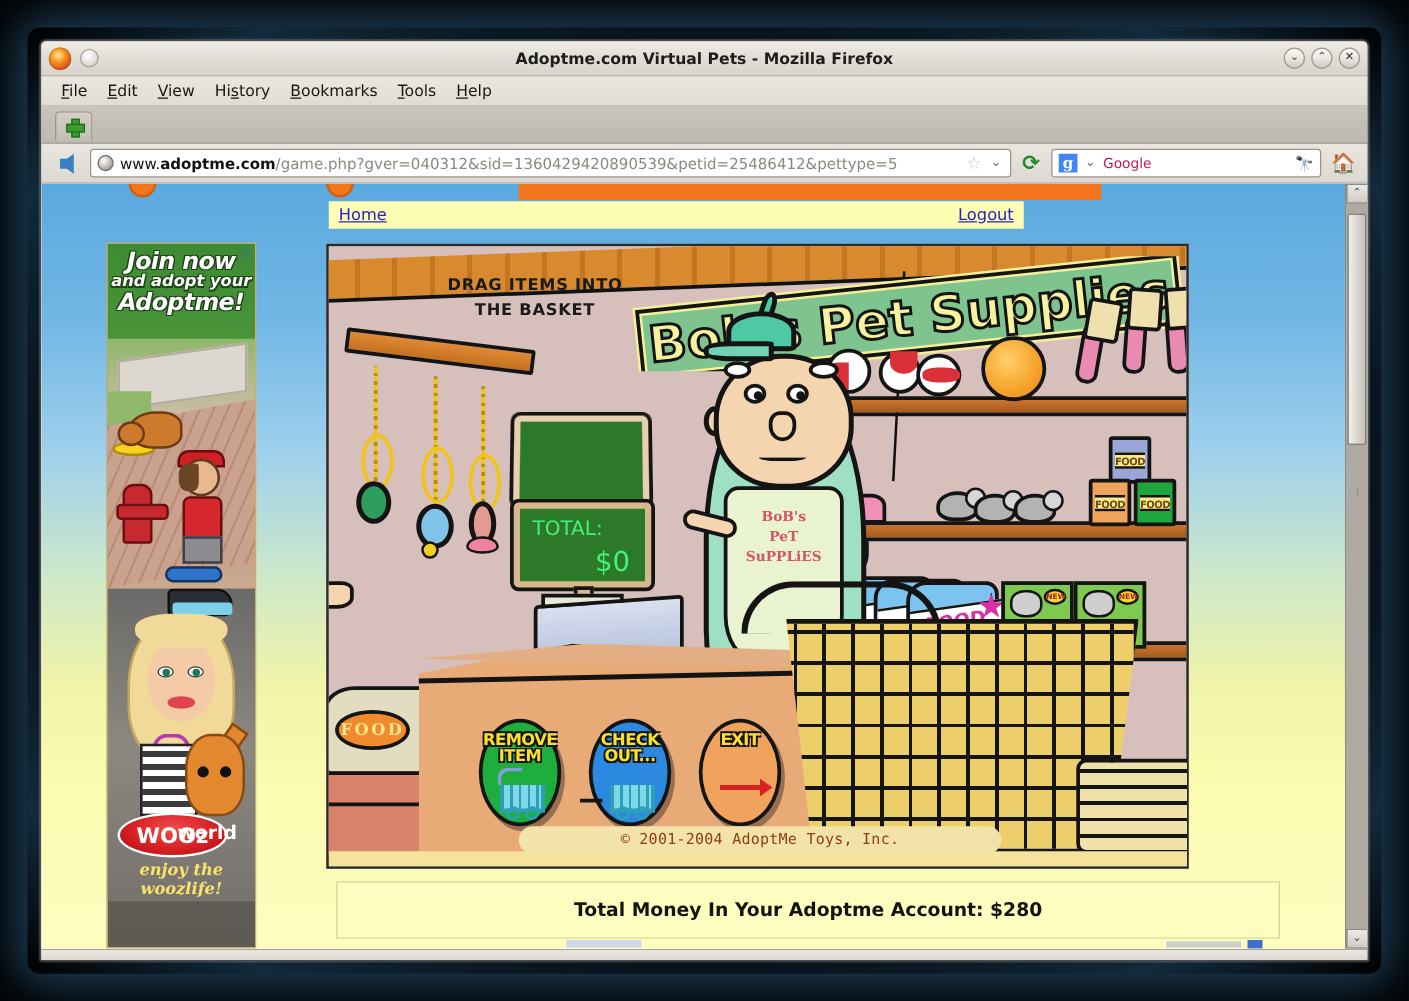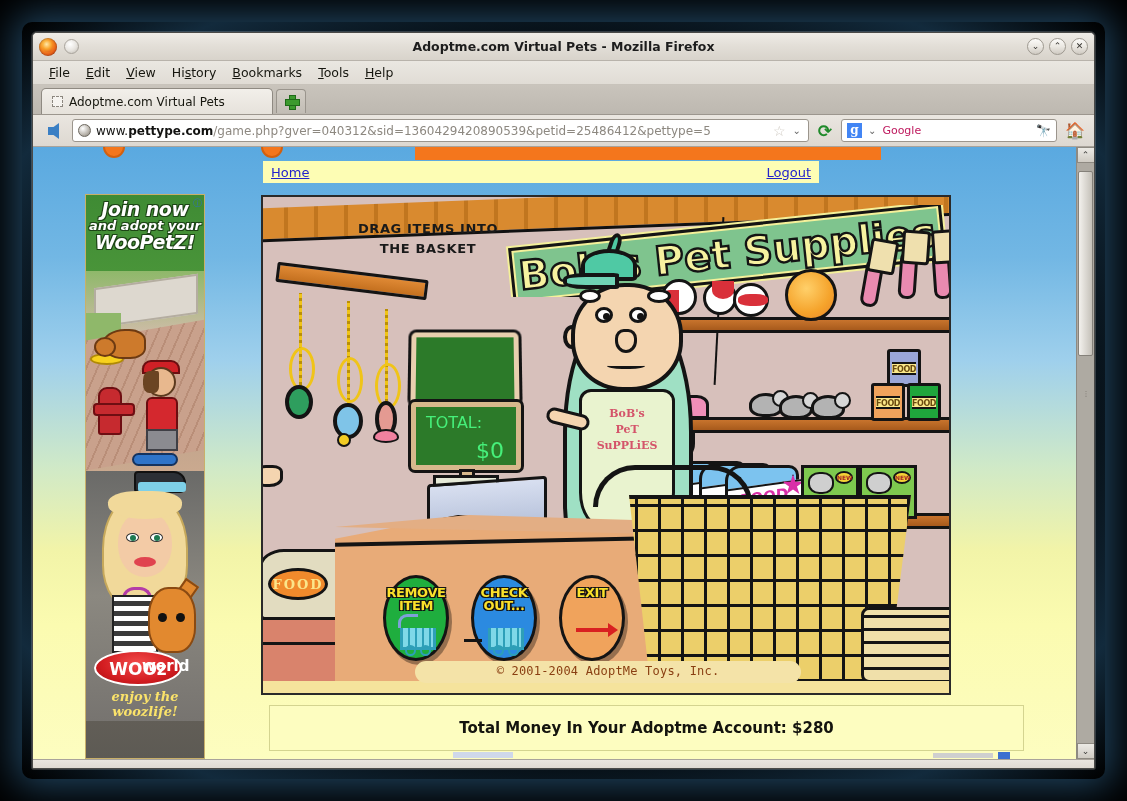--- a/index.html
+++ b/index.html
@@ -498,36 +498,32 @@
       <div class="menu-item"><u>F</u>ile</div>
       <div class="menu-item"><u>E</u>dit</div>
       <div class="menu-item"><u>V</u>iew</div>
       <div class="menu-item">Hi<u>s</u>tory</div>
       <div class="menu-item"><u>B</u>ookmarks</div>
       <div class="menu-item"><u>T</u>ools</div>
       <div class="menu-item"><u>H</u>elp</div>
     </div>
 
     <div class="tabstrip">
-      <div class="tab">
-        <span class="tab-favicon"></span>
-        <span>Adoptme.com Virtual Pets</span>
-      </div>
       <div class="newtab">
         <span class="plus"></span>
       </div>
     </div>
 
     <div class="navbar">
       <div class="backbtn">
         <span class="back-arrow"></span>
       </div>
       <div class="urlbar">
         <span class="globe"></span>
-        <span class="url-text"><span class="host">www.</span><span class="host"><b>pettype.com</b></span><span>/game.php?gver=040312&amp;sid=1360429420890539&amp;petid=25486412&amp;pettype=5</span></span>
+        <span class="url-text"><span class="host">www.</span><span class="host"><b>adoptme.com</b></span><span>/game.php?gver=040312&amp;sid=1360429420890539&amp;petid=25486412&amp;pettype=5</span></span>
         <span class="star">☆</span>
         <span class="chev">⌄</span>
       </div>
       <div class="reload">⟳</div>
       <div class="searchbar">
         <span class="g-icon">g</span>
         <span class="chev">⌄</span>
         <span class="search-ph">Google</span>
         <span class="binoc">🔭</span>
       </div>
@@ -546,21 +542,21 @@
         <div class="navstrip">
           <a class="navlink">Home</a>
           <a class="navlink">Logout</a>
         </div>
 
         <div class="ad">
           <span class="ad-choice">ⓘ</span>
           <div class="ad-head">
             <div class="ad-l1">Join now</div>
             <div class="ad-l2">and adopt your</div>
-            <div class="ad-l3">WooPetZ!</div>
+            <div class="ad-l3">Adoptme!</div>
           </div>
           <div class="ad-scene">
             <span class="ad-wall"></span>
             <span class="ad-grass"></span>
             <span class="ad-path"></span>
             <span class="ad-disc"></span>
             <span class="ad-dog"></span>
             <span class="ad-hydrant"></span>
             <span class="ad-cap"></span>
             <span class="ad-boy-head"></span>

